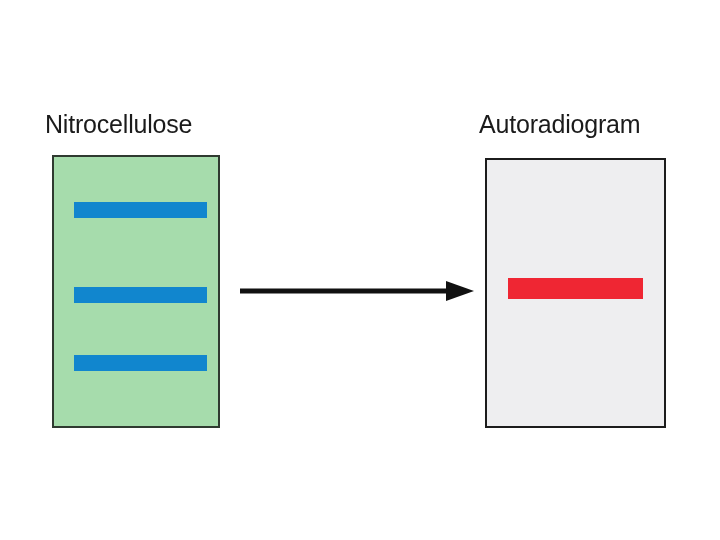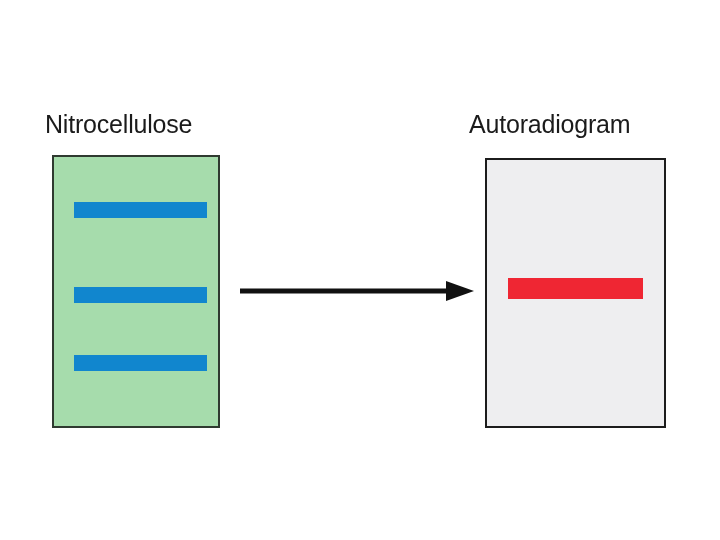--- a/index.html
+++ b/index.html
@@ -23,21 +23,21 @@
     position: absolute;
     font-family: "Liberation Sans", sans-serif;
     font-size: 25px;
     font-weight: 400;
     color: #1b1b1b;
     letter-spacing: -0.2px;
     white-space: nowrap;
     line-height: 1;
   }
   #label-nitrocellulose { left: 45px;  top: 112px; }
-  #label-autoradiogram  { left: 469px; top: 112px; }
+  #label-autoradiogram  { left: 479px; top: 112px; }
 
   
   .panel {
     position: absolute;
     box-sizing: border-box;
   }
   #nitrocellulose-panel {
     left: 52px;
     top: 155px;
     width: 168px;

